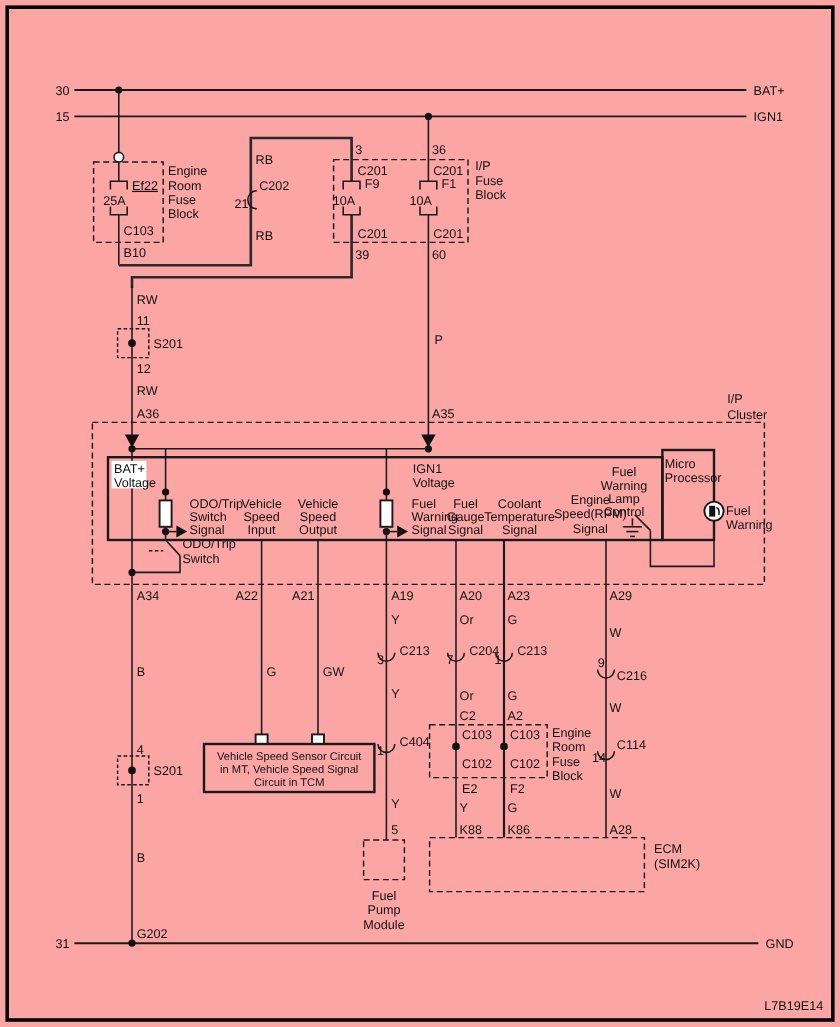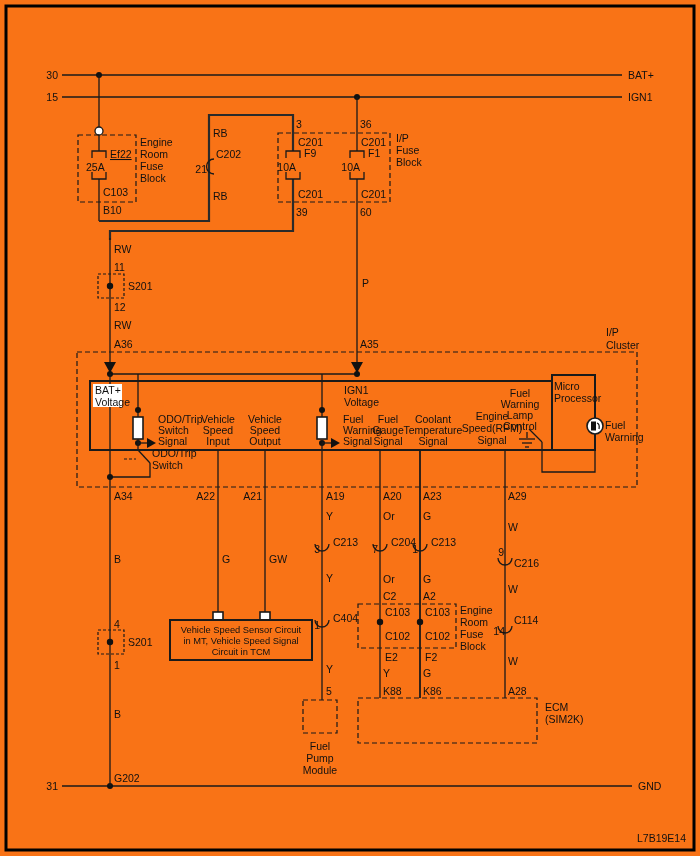--- a/index.html
+++ b/index.html
@@ -1,16 +1,16 @@
 <!DOCTYPE html>
 <html><head>
 <meta charset="utf-8">
 <style>
   html,body{margin:0;padding:0;background:#fff;}
-  .page{width:700px;height:856px;position:relative;background:#f97316;}
+  .page{width:700px;height:856px;position:relative;background:#fca5a5;}
   svg text{font-family:"Liberation Sans","DejaVu Sans",sans-serif;font-size:10.5px;fill:#111;}
   svg text.sm{font-size:9.3px;}
   .c{text-anchor:middle;}
   .e{text-anchor:end;}
   .w{stroke:#1a1a1a;stroke-width:1.3;fill:none;}
   .w2{stroke:#1a1a1a;stroke-width:1.8;fill:none;}
   .thick{stroke:#2a2a2a;stroke-width:2.2;fill:none;}
   .bus{stroke:#1a1a1a;stroke-width:1.6;fill:none;}
   .box{stroke:#1a1a1a;stroke-width:2;fill:none;}
   .box1{stroke:#1a1a1a;stroke-width:1.6;fill:#fff;}

